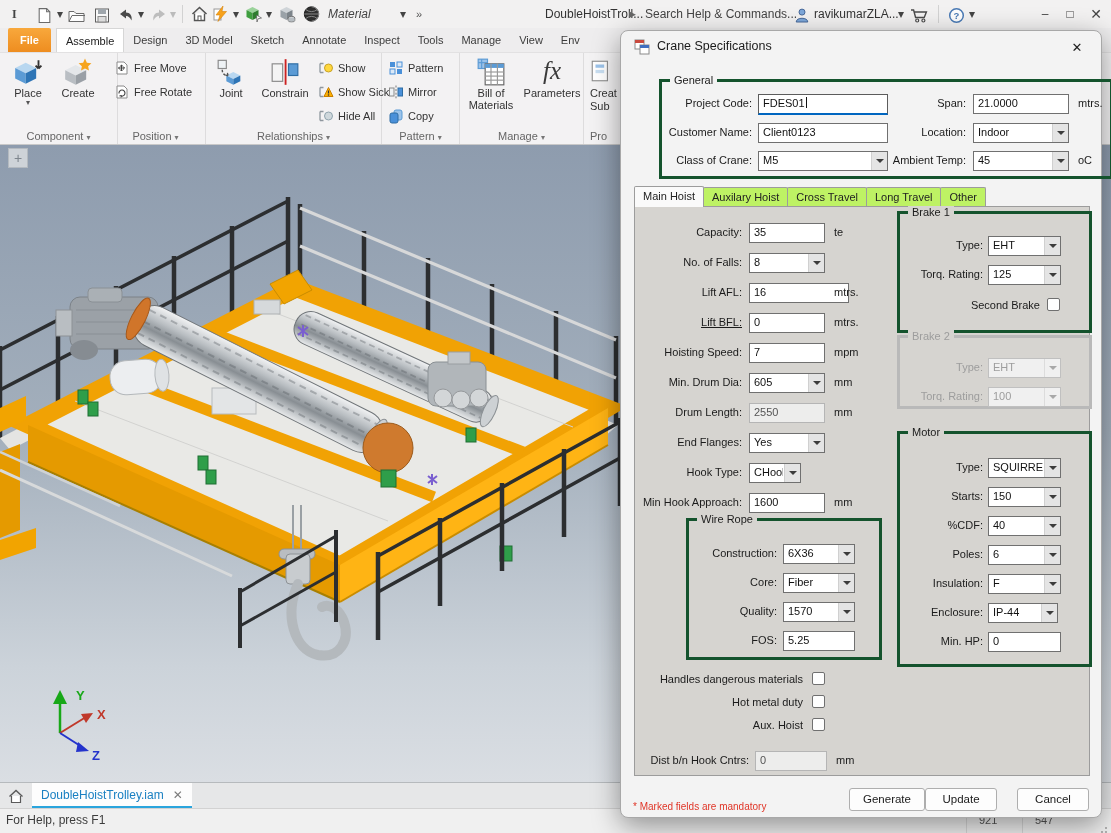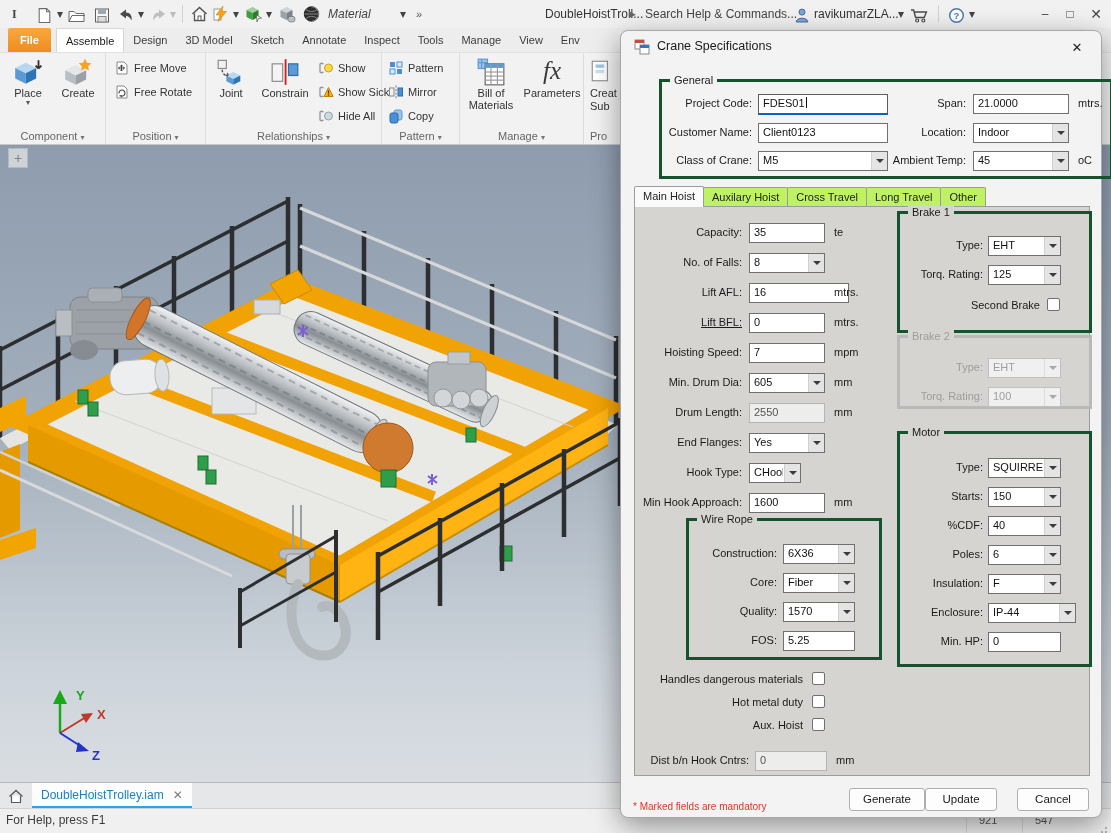--- a/index.html
+++ b/index.html
@@ -187,21 +187,21 @@
       <span class="rtab">Annotate</span>
       <span class="rtab">Inspect</span>
       <span class="rtab">Tools</span>
       <span class="rtab">Manage</span>
       <span class="rtab">View</span>
       <span class="rtab">Env</span>
     </div>
 
   <div class="ribbon">
 
-    <div class="rpanel" style="left:0;width:106px;">
+    <div class="rpanel" style="left:0;width:118px;">
       <div class="bigbtn" style="left:4px;width:48px;">
         <span class="bicon"><svg width="30" height="28" viewBox="0 0 24 24">
               <polygon points="10,4 19,8.5 10,13 1,8.5" fill="#b8d7f0"></polygon>
               <polygon points="1,8.5 10,13 10,22 1,17.5" fill="#5b9bd5"></polygon>
               <polygon points="19,8.5 10,13 10,22 19,17.5" fill="#2e75b6"></polygon>
               <path d="M21,2 v7 M21,9 l-2.5,-2.5 M21,9 l2.5,-2.5" stroke="#333" stroke-width="1.6" fill="none"></path>
             </svg></span>
         <span class="blabel">Place</span>
         <span class="bcaret">▾</span>
       </div>
@@ -683,21 +683,21 @@
             <div class="cb" style="top: 111px; left: 88px; width: 73px;">
               <span class="cbv">6</span>
               <span class="cbbtn"></span>
             </div>
             <span class="flabel" style="top: 143px; left: 0px; width: 83px;">Insulation:</span>
             <div class="cb" style="top: 140px; left: 88px; width: 73px;">
               <span class="cbv">F</span>
               <span class="cbbtn"></span>
             </div>
             <span class="flabel" style="top: 172px; left: 0px; width: 83px;">Enclosure:</span>
-            <div class="cb" style="top: 169px; left: 88px; width: 88px;">
+            <div class="cb" style="top: 169px; left: 88px; width: 70px;">
               <span class="cbv">IP-44</span>
               <span class="cbbtn"></span>
             </div>
             <span class="flabel" style="top: 201px; left: 0px; width: 83px;">Min. HP:</span>
             <div class="tb" style="top: 198px; left: 88px; width: 73px;"><span>0</span></div>
           </div>
       </div>
     </div>
 
     <span class="mnote">* Marked fields are mandatory</span>

